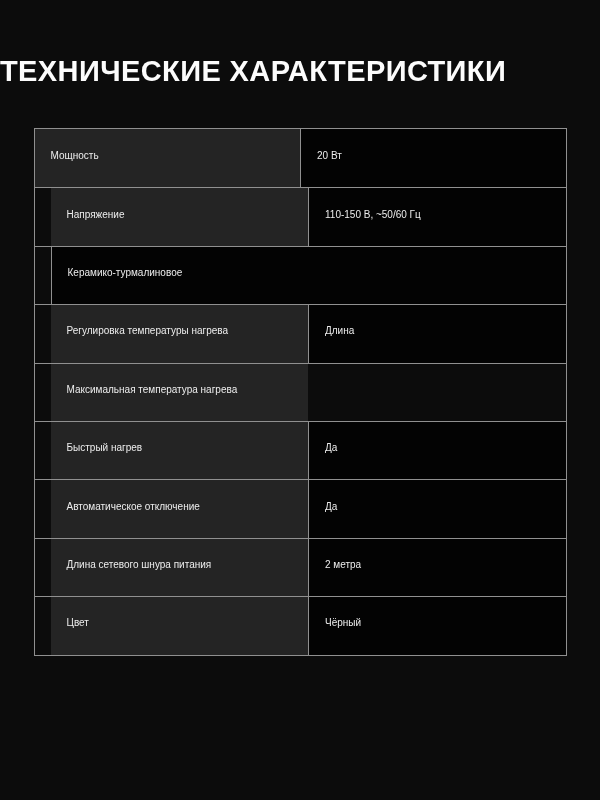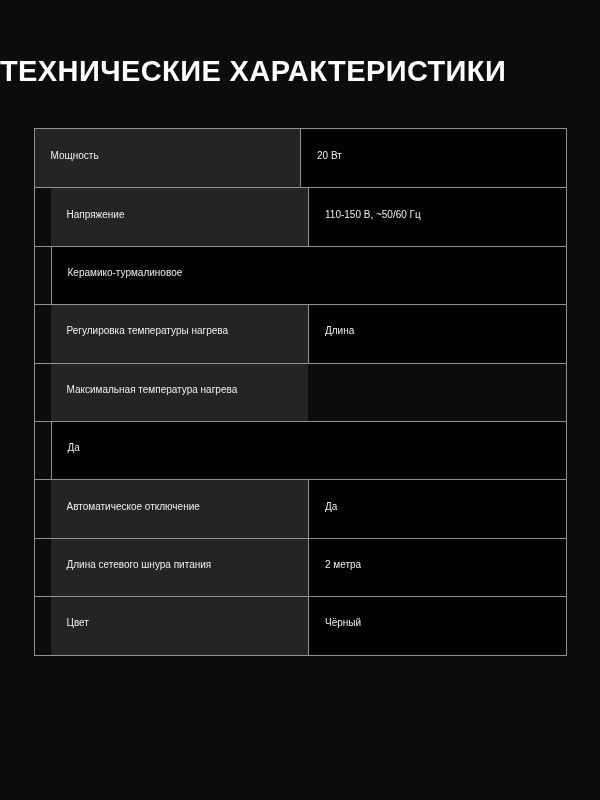--- a/index.html
+++ b/index.html
@@ -79,20 +79,21 @@
       <div class="cell value">Керамико-турмалиновое</div>
     </div>
     <div class="spec-row">
       <div class="cell label">Регулировка температуры нагрева</div>
       <div class="cell value">Длина</div>
     </div>
     <div class="spec-row">
       <div class="cell label">Максимальная температура нагрева</div>
     </div>
     <div class="spec-row">
+      <div class="cell label">Быстрый нагрев</div>
       <div class="cell value">Да</div>
     </div>
     <div class="spec-row">
       <div class="cell label">Автоматическое отключение</div>
       <div class="cell value">Да</div>
     </div>
     <div class="spec-row">
       <div class="cell label">Длина сетевого шнура питания</div>
       <div class="cell value">2 метра</div>
     </div>

